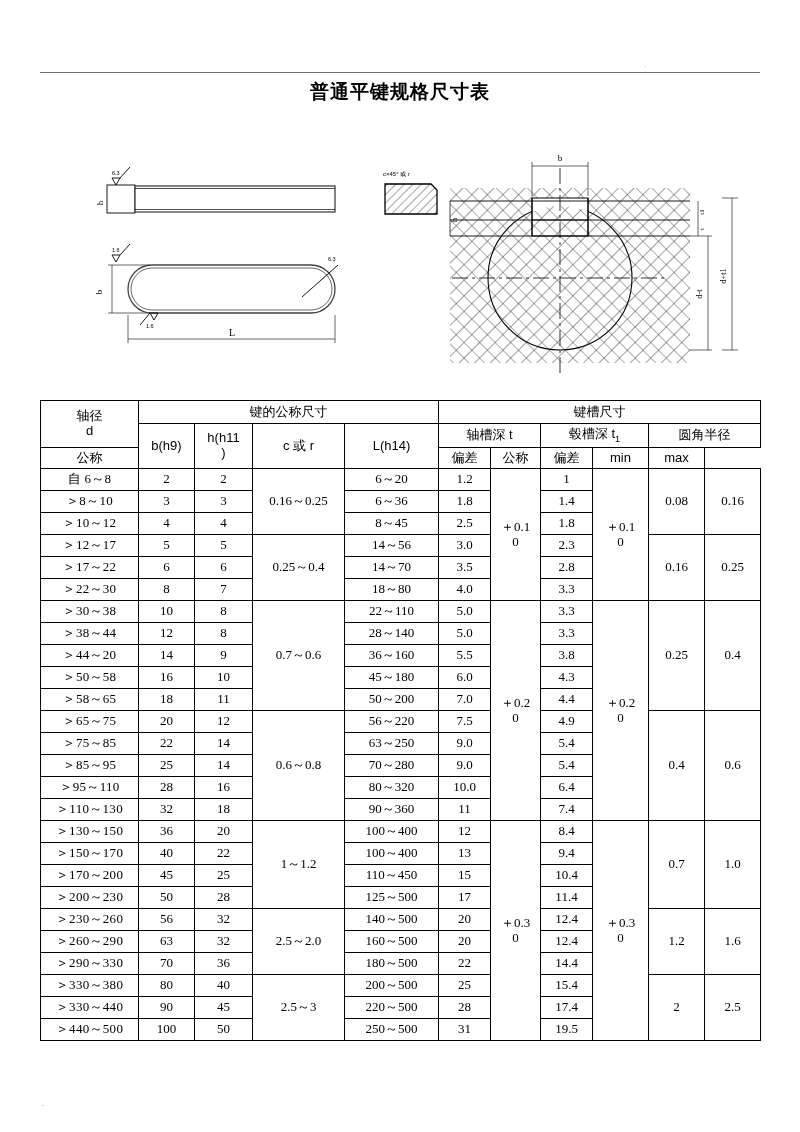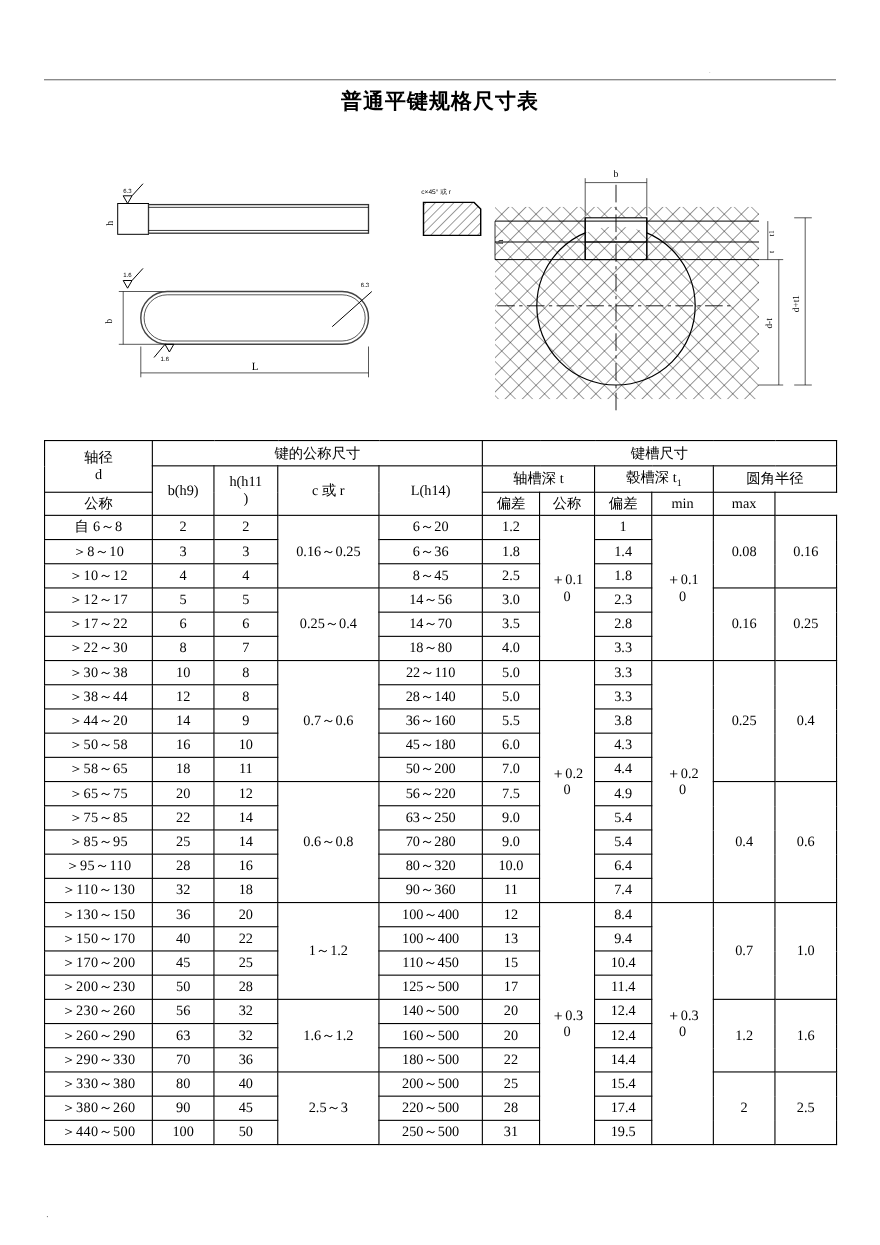--- a/index.html
+++ b/index.html
@@ -52,21 +52,21 @@
   table.spec th, table.spec td{
     border:1px solid #000;
     text-align:center;
     vertical-align:middle;
     padding:0;
     line-height:1.15;
     background:#fff;
   }
   table.spec th{
     font-weight:400;
-    font-family:Liberation Serif, serif;
+    font-family:Liberation Sans, sans-serif;
     font-size:13px;
   }
   table.spec td{
     height:21px;
     font-family:"Liberation Serif","DejaVu Serif",serif;
     font-size:13px;
   }
   th.grp{font-size:14px;height:22px;}
   th.sub{height:23px;font-size:13.5px;}
   th.sub2{height:20px;font-size:12.5px;}
@@ -480,21 +480,21 @@
             <td>50</td>
             <td>28</td>
             <td>125～500</td>
             <td>17</td>
             <td>11.4</td>
           </tr>
           <tr>
             <td class="shaft">＞230～260</td>
             <td>56</td>
             <td>32</td>
-            <td class="tall" rowspan="3">1.6～1.2</td>
+            <td class="tall" rowspan="3">2.5～2.0</td>
             <td>140～500</td>
             <td>20</td>
             <td>12.4</td>
             <td class="tall" rowspan="3">1.2</td>
             <td class="tall" rowspan="3">1.6</td>
           </tr>
           <tr>
             <td class="shaft">＞260～290</td>
             <td>63</td>
             <td>32</td>
@@ -515,21 +515,21 @@
             <td>80</td>
             <td>40</td>
             <td class="tall" rowspan="3">2.5～3</td>
             <td>200～500</td>
             <td>25</td>
             <td>15.4</td>
             <td class="tall" rowspan="3">2</td>
             <td class="tall" rowspan="3">2.5</td>
           </tr>
           <tr>
-            <td class="shaft">＞380～260</td>
+            <td class="shaft">＞330～440</td>
             <td>90</td>
             <td>45</td>
             <td>220～500</td>
             <td>28</td>
             <td>17.4</td>
           </tr>
           <tr>
             <td class="shaft">＞440～500</td>
             <td>100</td>
             <td>50</td>

